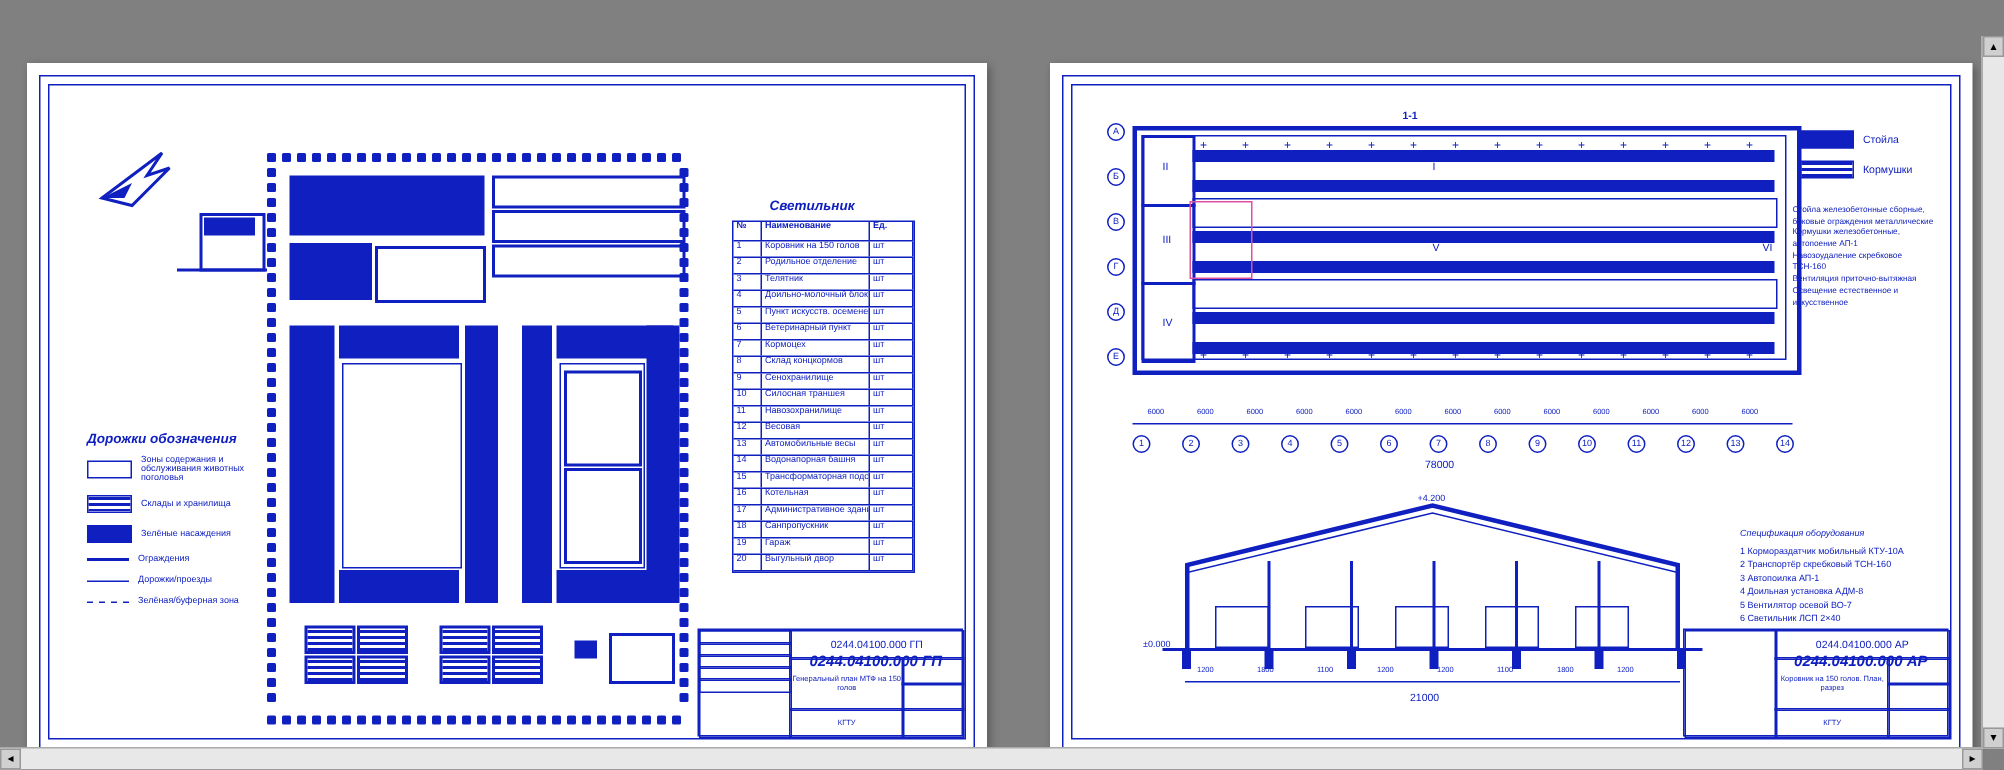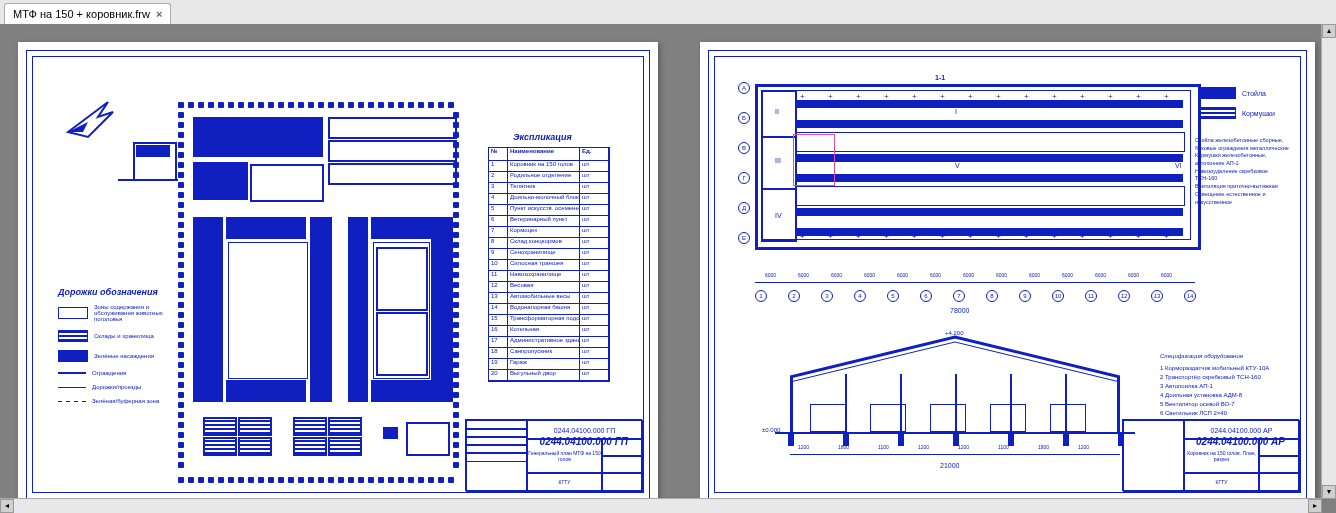--- a/index.html
+++ b/index.html
@@ -37,26 +37,20 @@
   .bigcode{position:absolute;color:#1020c0;font-style:italic;font-weight:bold;font-size:10px}
   .scrollbar-v{position:absolute;right:0;top:24px;bottom:14px;width:14px;background:#e8e8e8;border-left:1px solid #aaa}
   .scrollbar-h{position:absolute;left:0;right:14px;bottom:0;height:14px;background:#e8e8e8;border-top:1px solid #aaa}
   .sb-btn{position:absolute;width:12px;height:12px;background:#d0d0d0;border:1px solid #999;font-size:8px;text-align:center;line-height:12px}
 </style>
 </head>
 <body>
 
 <div class="window">
 
-  <div class="tabbar">
-    <div class="tab">
-      <span>МТФ на 150 + коровник.frw</span>
-      <span class="x">×</span>
-    </div>
-  </div>
 
   <div class="canvas">
 
     <div class="sheet left">
       <div class="frame" style="left:8px;top:8px;right:8px;bottom:8px"></div>
       <div class="frame" style="left:14px;top:14px;right:14px;bottom:14px"></div>
 
       <svg style="position:absolute;left:40px;top:50px" width="60" height="60">
         <polygon points="10,40 50,10 40,25 55,20 30,45" fill="none" stroke="#1020c0" stroke-width="2"></polygon>
         <polygon points="10,40 30,30 25,40" fill="#1020c0"></polygon>
@@ -259,21 +253,21 @@
         <div class="legrow">
             <div class="hline" style="position:static;width:28px;height:1px"></div>
             <span class="txtn" style="position:static;font-size:6px">Дорожки/проезды</span>
           </div>
         <div class="legrow">
             <div class="hline" style="position:static;width:28px;height:1px;background:repeating-linear-gradient(90deg,#1020c0 0,#1020c0 4px,transparent 4px,transparent 8px)"></div>
             <span class="txtn" style="position:static;font-size:6px">Зелёная/буферная зона</span>
           </div>
       </div>
 
-      <div class="txt" style="left:495px;top:90px;font-size:9px;font-weight:bold">Экспликация</div>
+      <div class="txt" style="left:495px;top:90px;font-size:9px;font-weight:bold">Светильник</div>
       <div class="tablebox" style="left:470px;top:105px;width:120px">
         <div class="row" style="height:12px;font-weight:bold">
           <div style="width:14px">№</div>
           <div style="flex:1">Наименование</div>
           <div style="width:24px">Ед.</div>
         </div>
         <div id="explic-rows">
             <div class="row">
               <div style="width:14px">1</div>
               <div style="flex:1">Коровник на 150 голов</div>

